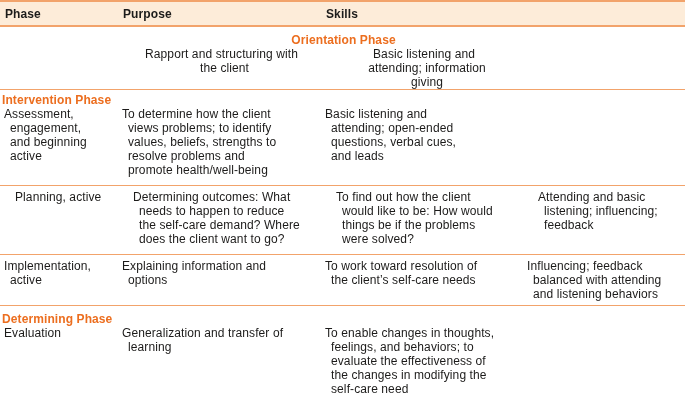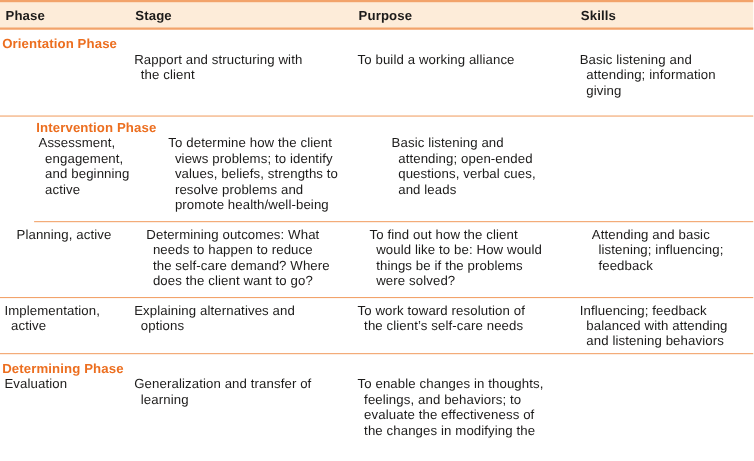--- a/index.html
+++ b/index.html
@@ -35,45 +35,43 @@
     align-items:center;
     font-weight:bold;
   }
   .hcell{padding-left:5px;}
   .section-heading{
     color:var(--heading-orange);
     font-weight:bold;
     padding-left:2px;
   }
   .block{border-bottom:1.5px solid var(--rule-orange);}
-  .b1{padding:6px 0 16px;}
-  .b2{padding:3px 0 8px;margin-left:31px;}
+  .b1{padding:6px 0 0;text-align:center;}
+  .b2{padding:3px 0 8px;}
   .b3{padding:4px 11px 8px;}
   .b4{padding:4px 0 4px;}
   .b5{padding:6px 0 0;border-bottom:none;}
 </style>
 </head>
 <body>
 
 <div class="page">
 
   <div class="row thead">
     <div class="hcell">Phase</div>
-    <div class="hcell">Stage</div>
     <div class="hcell">Purpose</div>
     <div class="hcell">Skills</div>
   </div>
 
   <div class="block b1">
     <div class="section-heading">Orientation Phase</div>
     <div class="row">
       <div class="cell"></div>
       <div class="cell">Rapport and structuring with
 the client</div>
-      <div class="cell">To build a working alliance</div>
       <div class="cell">Basic listening and
 attending; information
 giving</div>
     </div>
   </div>
 
   <div class="block b2">
     <div class="section-heading">Intervention Phase</div>
     <div class="row">
       <div class="cell">Assessment,
@@ -106,21 +104,21 @@
       <div class="cell">Attending and basic
 listening; influencing;
 feedback</div>
     </div>
   </div>
 
   <div class="block b4">
     <div class="row">
       <div class="cell">Implementation,
 active</div>
-      <div class="cell">Explaining alternatives and
+      <div class="cell">Explaining information and
 options</div>
       <div class="cell">To work toward resolution of
 the client’s self-care needs</div>
       <div class="cell">Influencing; feedback
 balanced with attending
 and listening behaviors</div>
     </div>
   </div>
 
   <div class="block b5">

